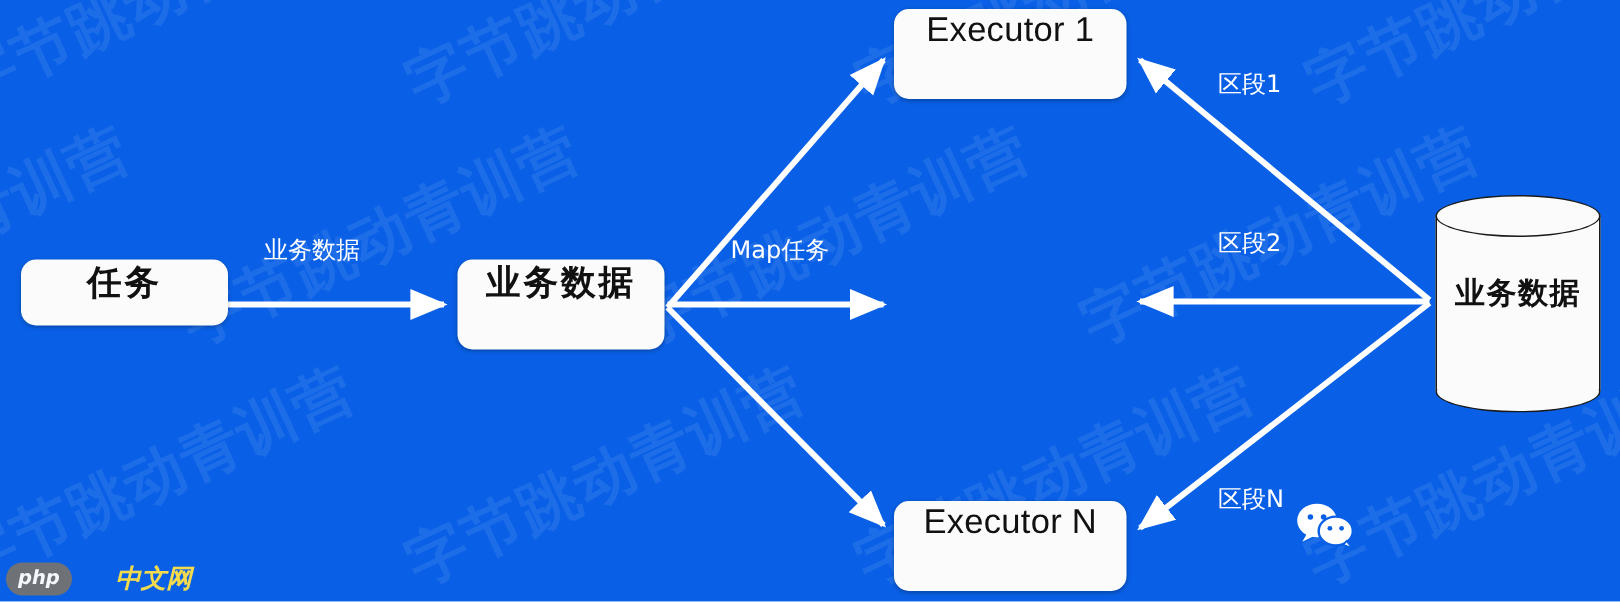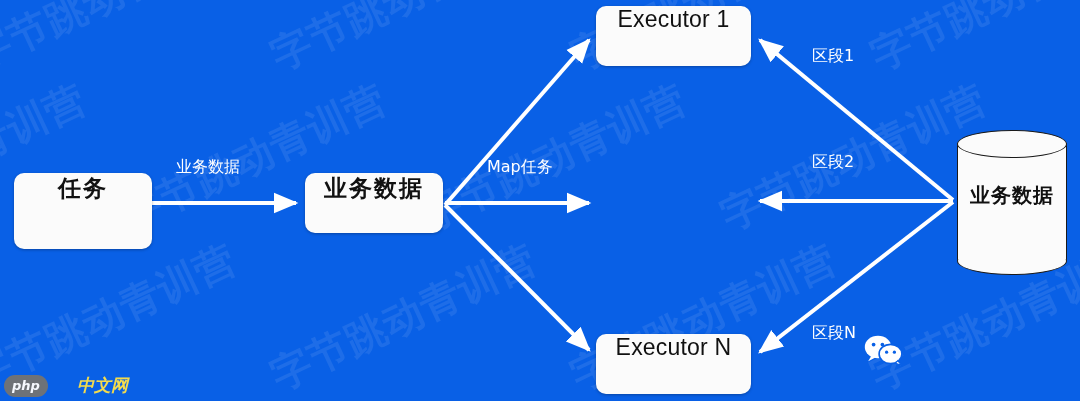--- a/index.html
+++ b/index.html
@@ -58,21 +58,21 @@
     font-weight: 700;
     font-size: 23px;
     letter-spacing: 2px;
   }
   .node.en {
     font-family: "Liberation Sans", "DejaVu Sans", sans-serif;
     font-weight: 400;
     font-size: 23px;
     letter-spacing: 0.2px;
   }
-  #node-task      { left: 14px;  top: 173px; width: 138px; height: 76px; }
+  #node-task      { left: 14px;  top: 173px; width: 138px; height: 44px; }
   #node-shard     { left: 305px; top: 173px; width: 138px; height: 60px; }
   #node-exec1     { left: 596px; top: 6px;   width: 155px; height: 60px; }
   #node-exec2     { left: 596px; top: 169px; width: 155px; height: 60px; }
   #node-execn     { left: 596px; top: 334px; width: 155px; height: 60px; }
 
   
   #node-db {
     position: absolute;
     z-index: 2;
     left: 957px;

